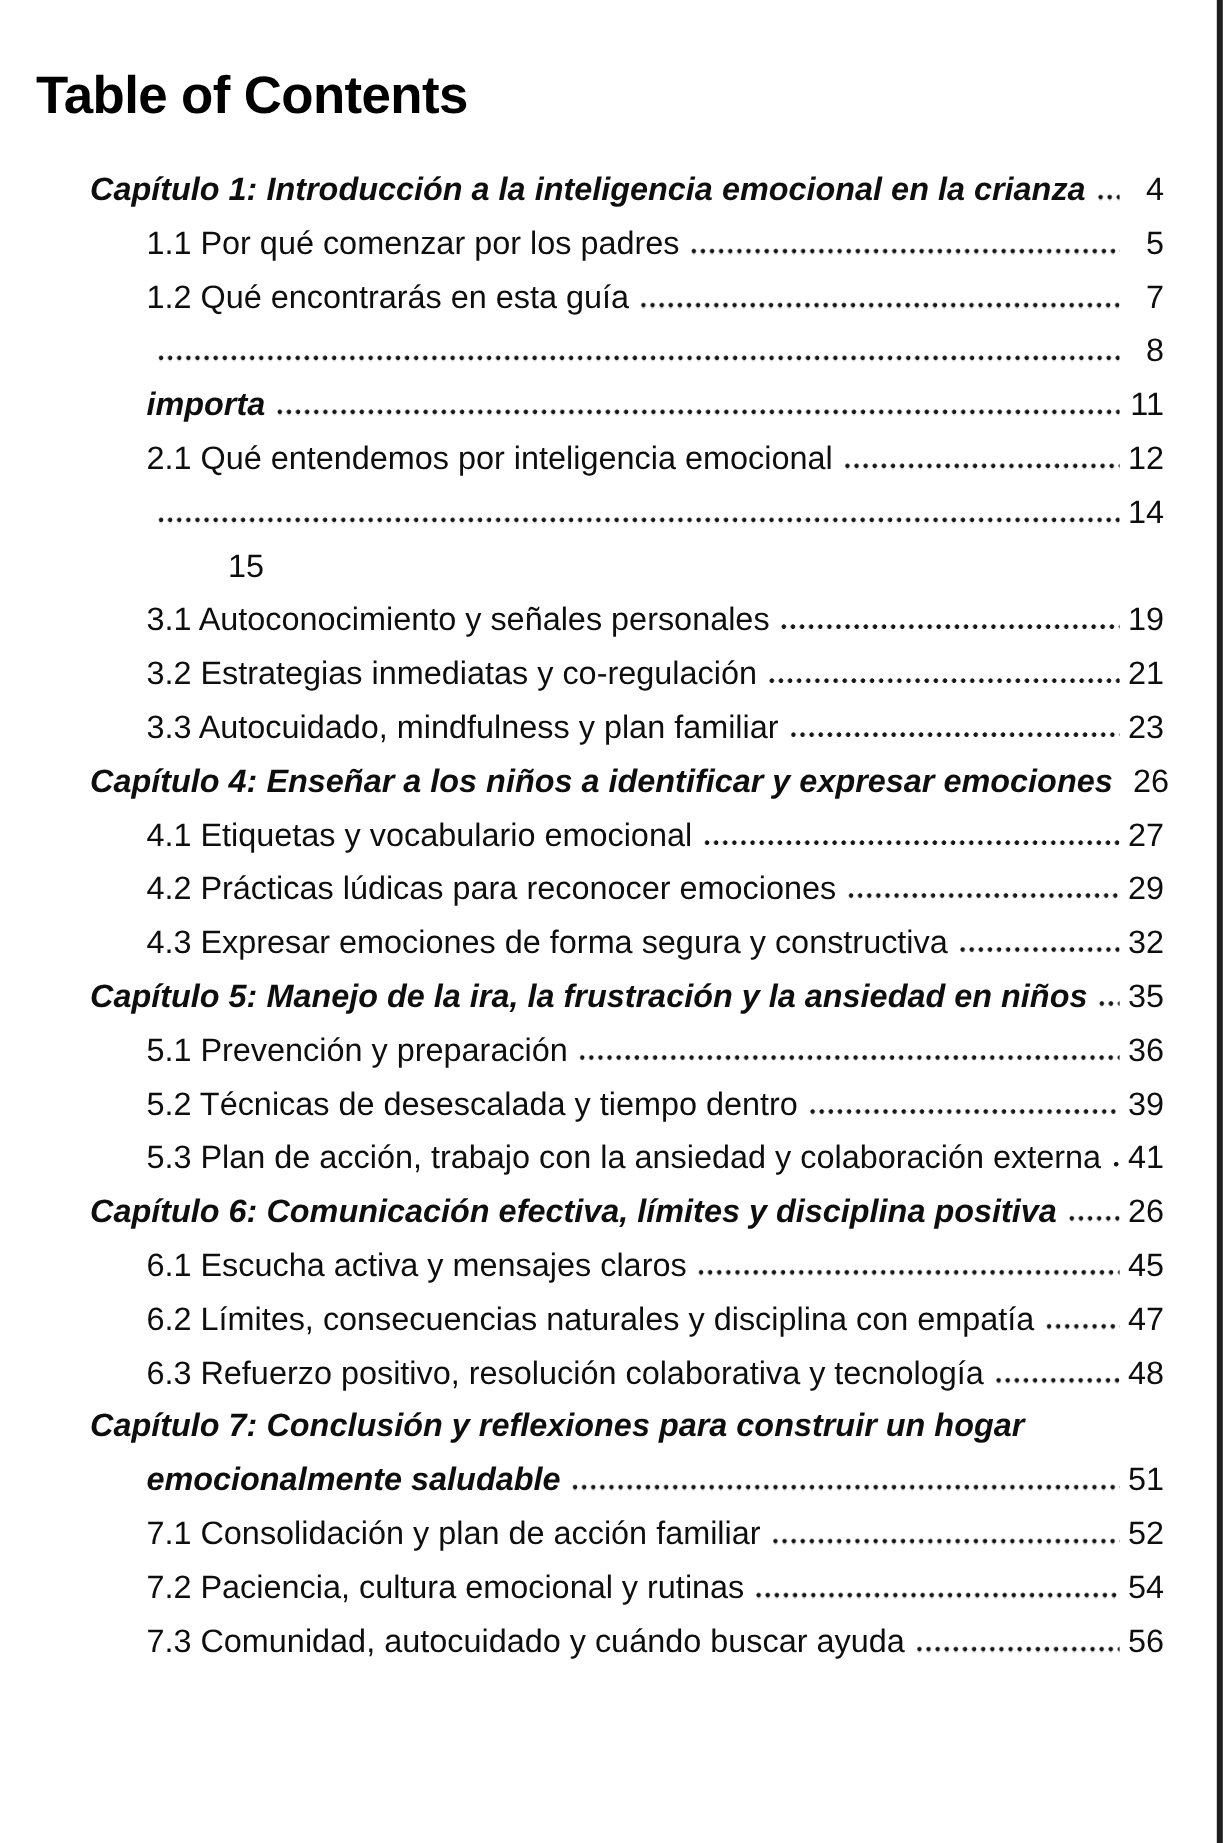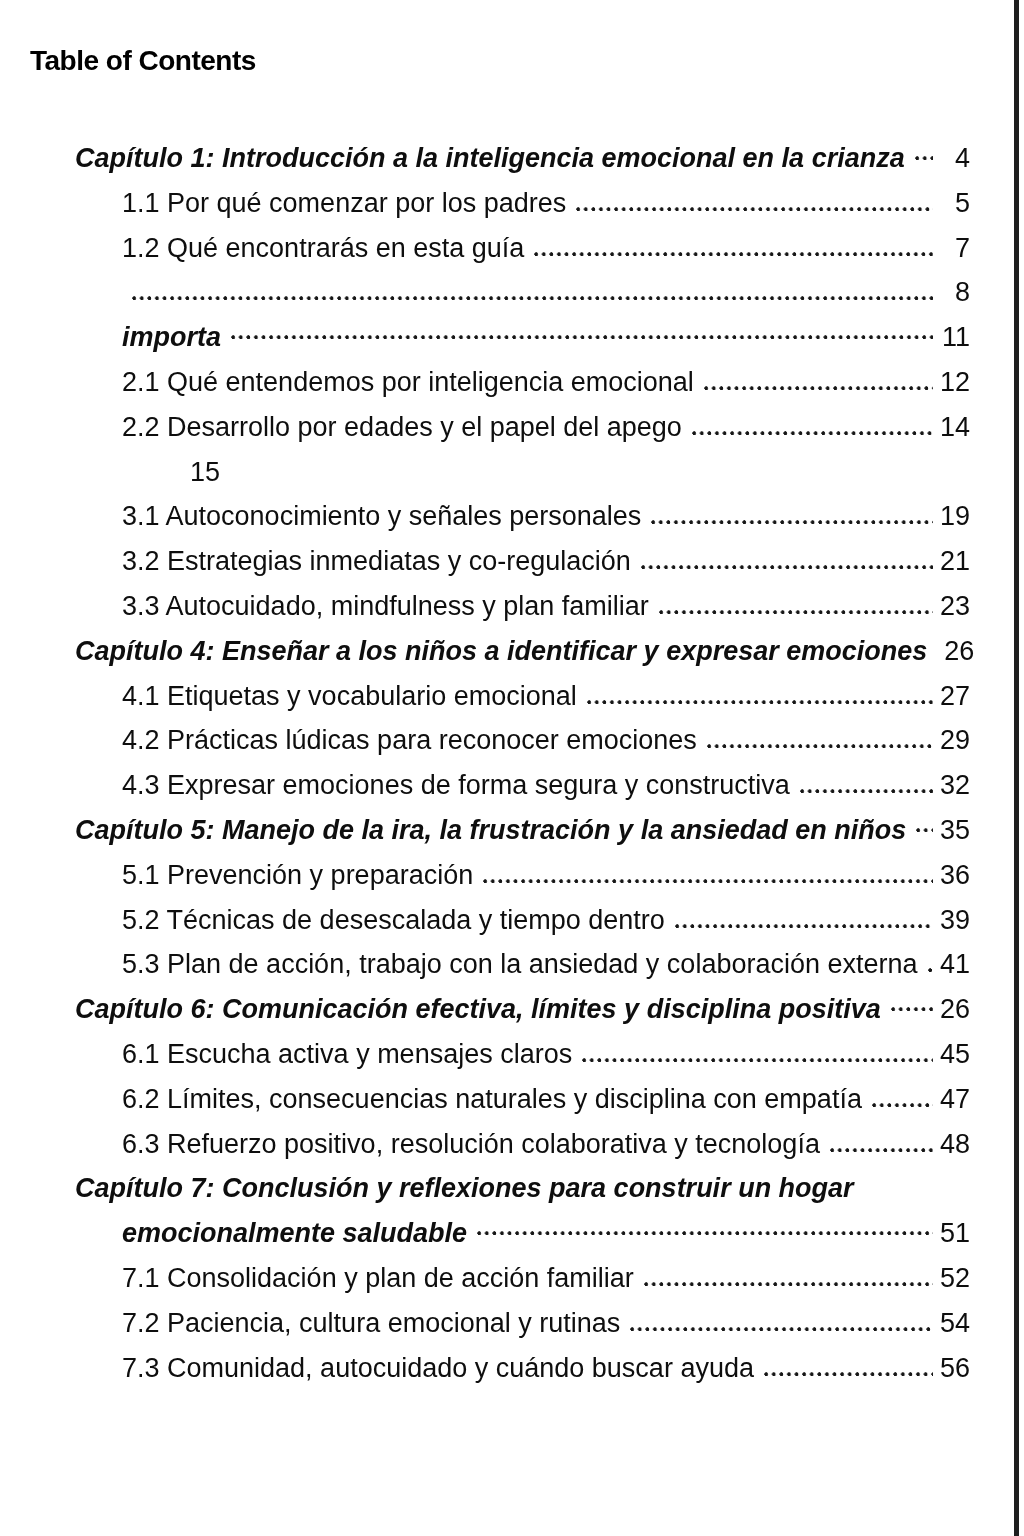--- a/index.html
+++ b/index.html
@@ -12,21 +12,21 @@
     height: 1536px;
     position: relative;
     overflow: hidden;
     font-family: "Liberation Sans", "DejaVu Sans", sans-serif;
     color: #0e0e0e;
   }
   .page-title {
     position: absolute;
     left: 30px;
     top: 26px;
-    font-size: 28px;
+    font-size: 44px;
     font-weight: 700;
     letter-spacing: -0.5px;
     color: #000000;
   }
   .toc-list {
     position: absolute;
     left: 75px;
     top: 136px;
     width: 895px; 
   }
@@ -35,21 +35,20 @@
     align-items: baseline;
     height: 44.8px;
     font-size: 27px;
     line-height: 44.8px;
     white-space: nowrap;
   }
   .toc-row.chapter,
   .toc-row.chapter-cont {
     font-weight: 700;
     font-style: italic;
-    align-items: center;
   }
   .toc-row.section,
   .toc-row.chapter-cont {
     padding-left: 47px;
   }
   .toc-row.section-cont {
     padding-left: 103px;
     flex-direction: column;
   }
   .toc-label {
@@ -113,21 +112,20 @@
     <span class="toc-label">importa</span>
     <span class="toc-dots"></span>
     <span class="toc-page">11</span>
   </div>
     <div class="toc-row section">
     <span class="toc-label">2.1 Qué entendemos por inteligencia emocional</span>
     <span class="toc-dots"></span>
     <span class="toc-page">12</span>
   </div>
     <div class="toc-row section">
-    <span class="toc-label">2.2 Desarrollo por edades y el papel del apego</span>
     <span class="toc-dots"></span>
     <span class="toc-page">14</span>
   </div>
     <div class="toc-row section-cont">
     <span class="toc-label"></span>
     <span class="toc-dots"></span>
     <span class="toc-page">15</span>
   </div>
     <div class="toc-row section">
     <span class="toc-label">3.1 Autoconocimiento y señales personales</span>

